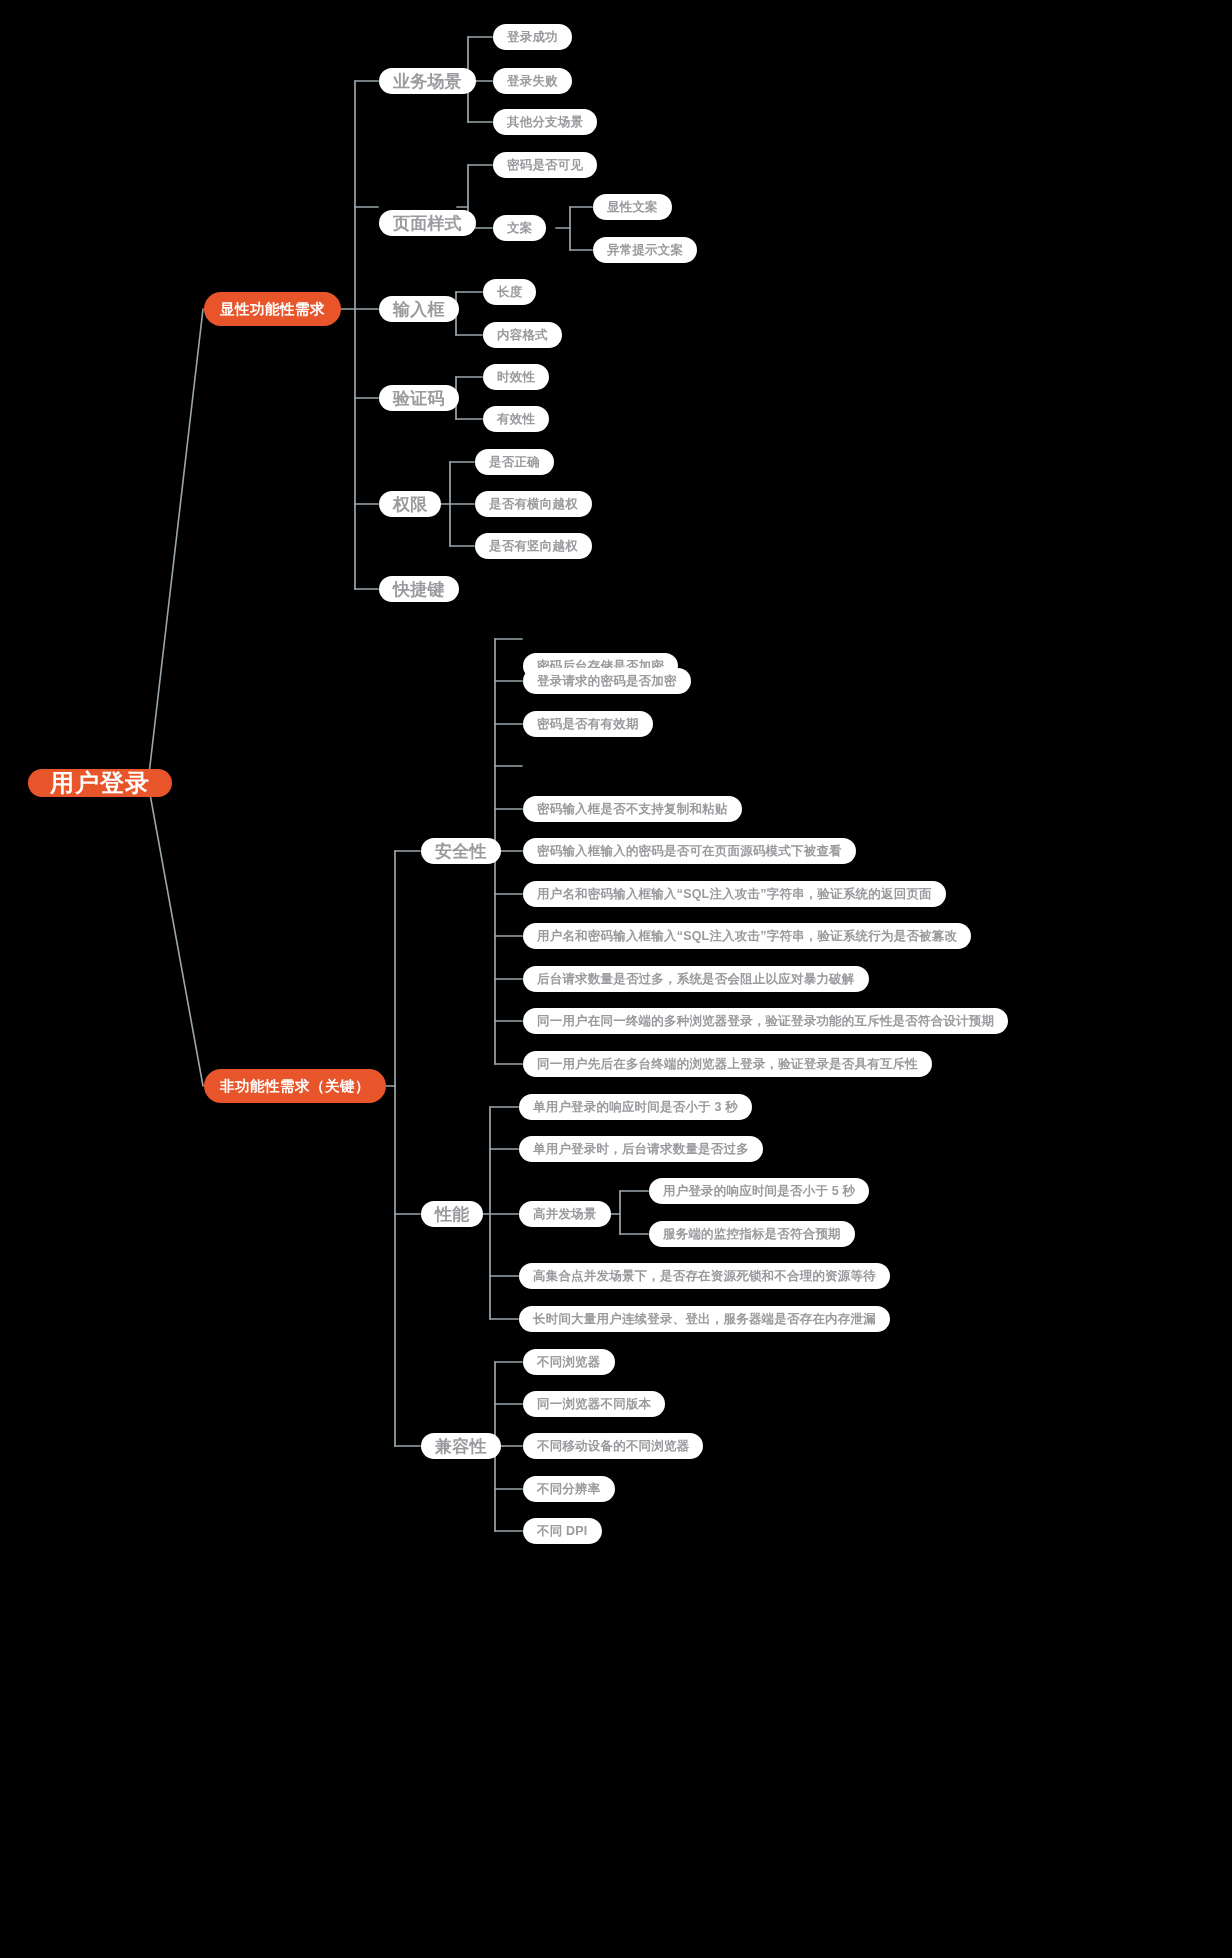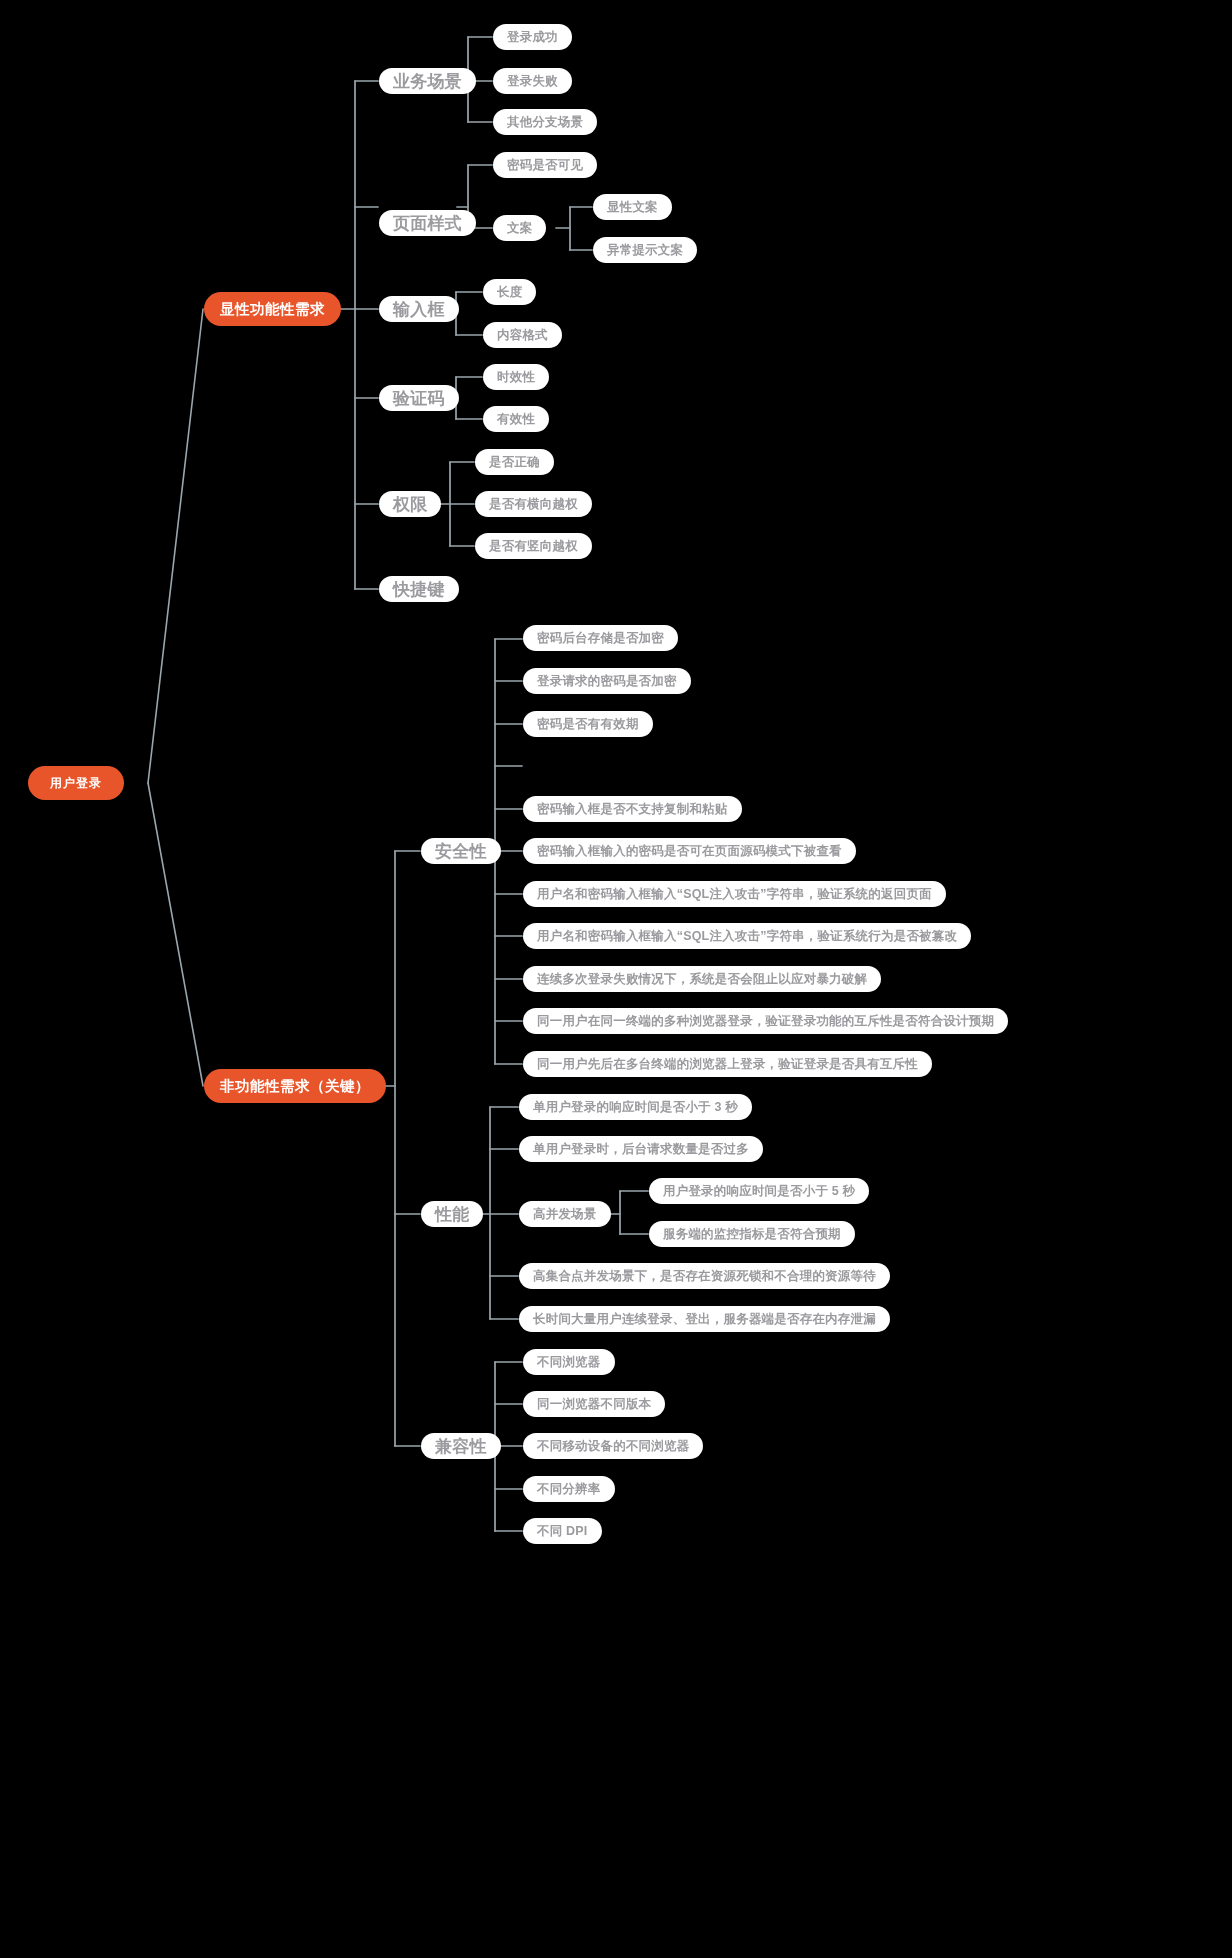--- a/index.html
+++ b/index.html
@@ -39,23 +39,23 @@
     font-size: 13.5px;
     font-weight: 700;
     letter-spacing: 0.2px;
     height: 26px;
     padding: 0 14px;
     transform: translateY(-50%);
   }
   .node.root {
     background: #e8552a;
     color: #ffffff;
-    font-size: 12px;
+    font-size: 24px;
     font-weight: 700;
-    height: 34px;
+    height: 28px;
     padding: 0 22px;
     letter-spacing: 1px;
     border-radius: 21px;
   }
   .node.branch {
     background: #e8552a;
     color: #ffffff;
     font-size: 14.5px;
     font-weight: 700;
     height: 34px;
@@ -241,21 +241,21 @@
     <span>快捷键</span>
   </div>
 
   <div class="node branch" style="left:204px; top:1086px;">
     <span>非功能性需求（关键）</span>
   </div>
 
   <div class="node lvl2" style="left:421px; top:851px;">
     <span>安全性</span>
   </div>
-  <div class="node lvl3" style="left:523px; top:638px;">
+  <div class="node lvl3" style="left:523px; top:666px;">
     <span>密码后台存储是否加密</span>
   </div>
   <div class="node lvl3" style="left:523px; top:681px;">
     <span>登录请求的密码是否加密</span>
   </div>
   <div class="node lvl3" style="left:523px; top:724px;">
     <span>密码是否有有效期</span>
   </div>
   <div class="node lvl3" style="left:523px; top:809px;">
     <span>密码输入框是否不支持复制和粘贴</span>
@@ -263,21 +263,21 @@
   <div class="node lvl3" style="left:523px; top:851px;">
     <span>密码输入框输入的密码是否可在页面源码模式下被查看</span>
   </div>
   <div class="node lvl3" style="left:523px; top:936px;">
     <span>用户名和密码输入框输入“SQL注入攻击”字符串，验证系统行为是否被篡改</span>
   </div>
   <div class="node lvl3" style="left:523px; top:894px;">
     <span>用户名和密码输入框输入“SQL注入攻击”字符串，验证系统的返回页面</span>
   </div>
   <div class="node lvl3" style="left:523px; top:979px;">
-    <span>连续多次登录失败情况下，系统是否会阻止以应对暴力破解</span>
+    <span>后台请求数量是否过多，系统是否会阻止以应对暴力破解</span>
   </div>
   <div class="node lvl3" style="left:523px; top:1064px;">
     <span>同一用户先后在多台终端的浏览器上登录，验证登录是否具有互斥性</span>
   </div>
   <div class="node lvl3" style="left:523px; top:1021px;">
     <span>同一用户在同一终端的多种浏览器登录，验证登录功能的互斥性是否符合设计预期</span>
   </div>
 
   <div class="node lvl2" style="left:421px; top:1214px;">
     <span>性能</span>

